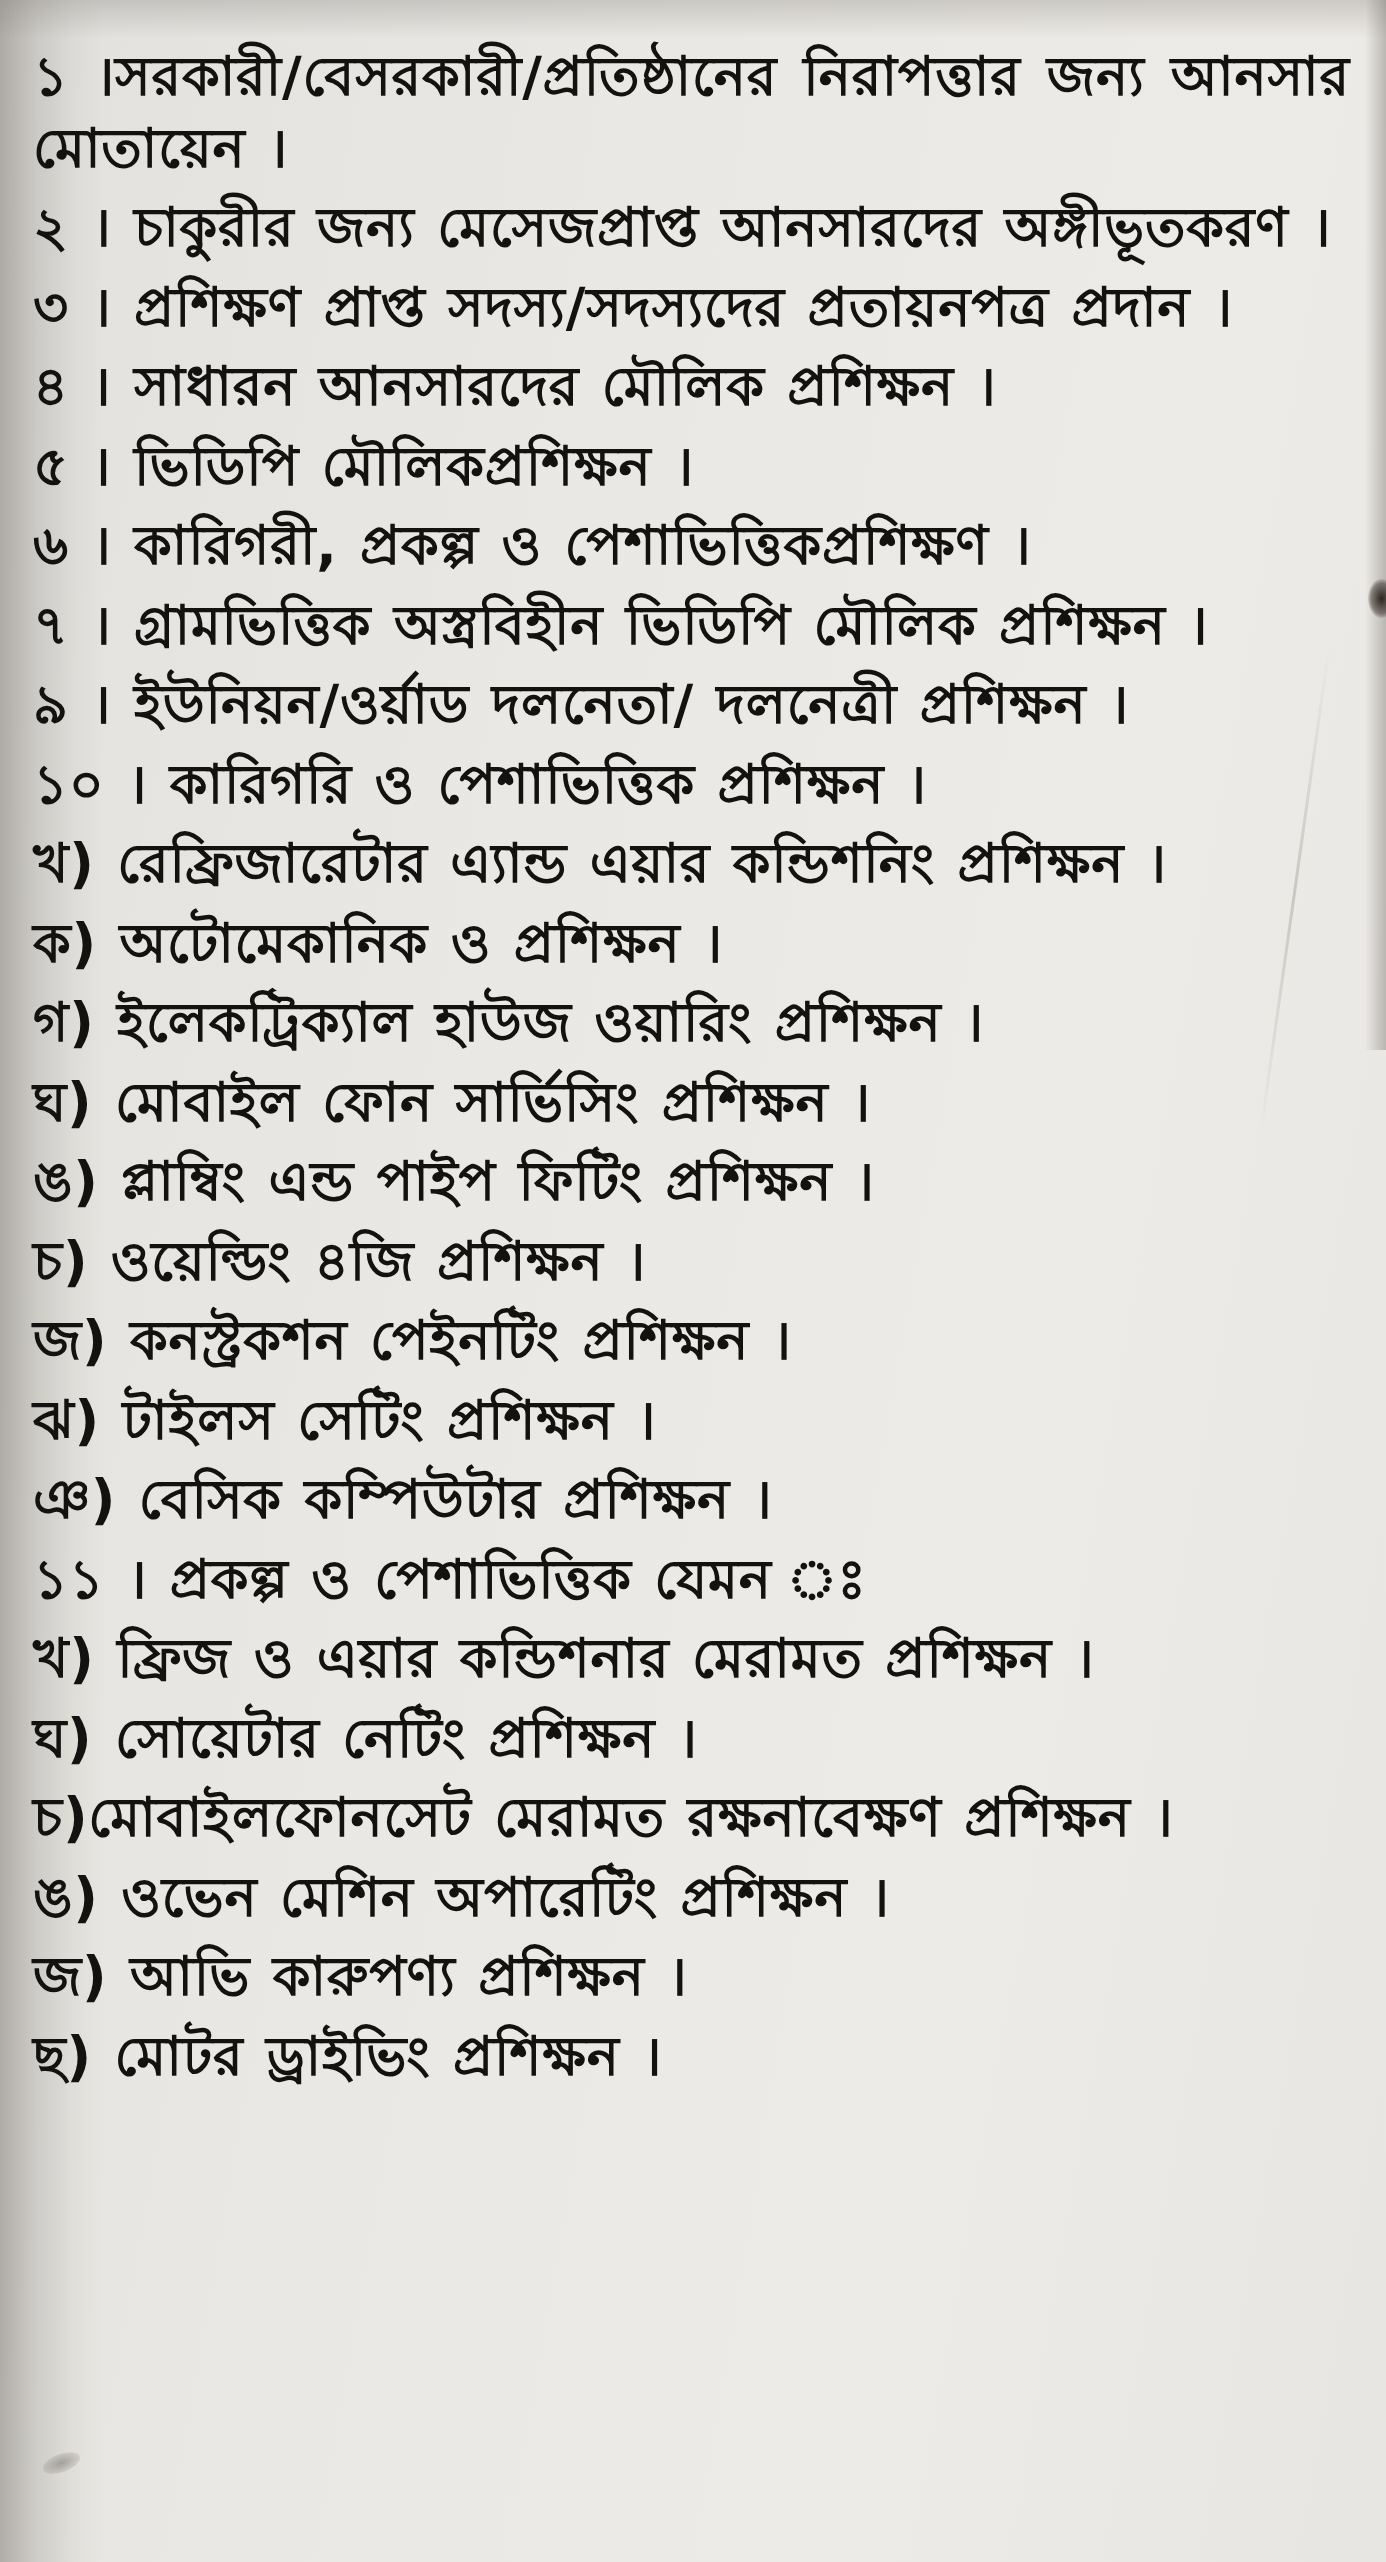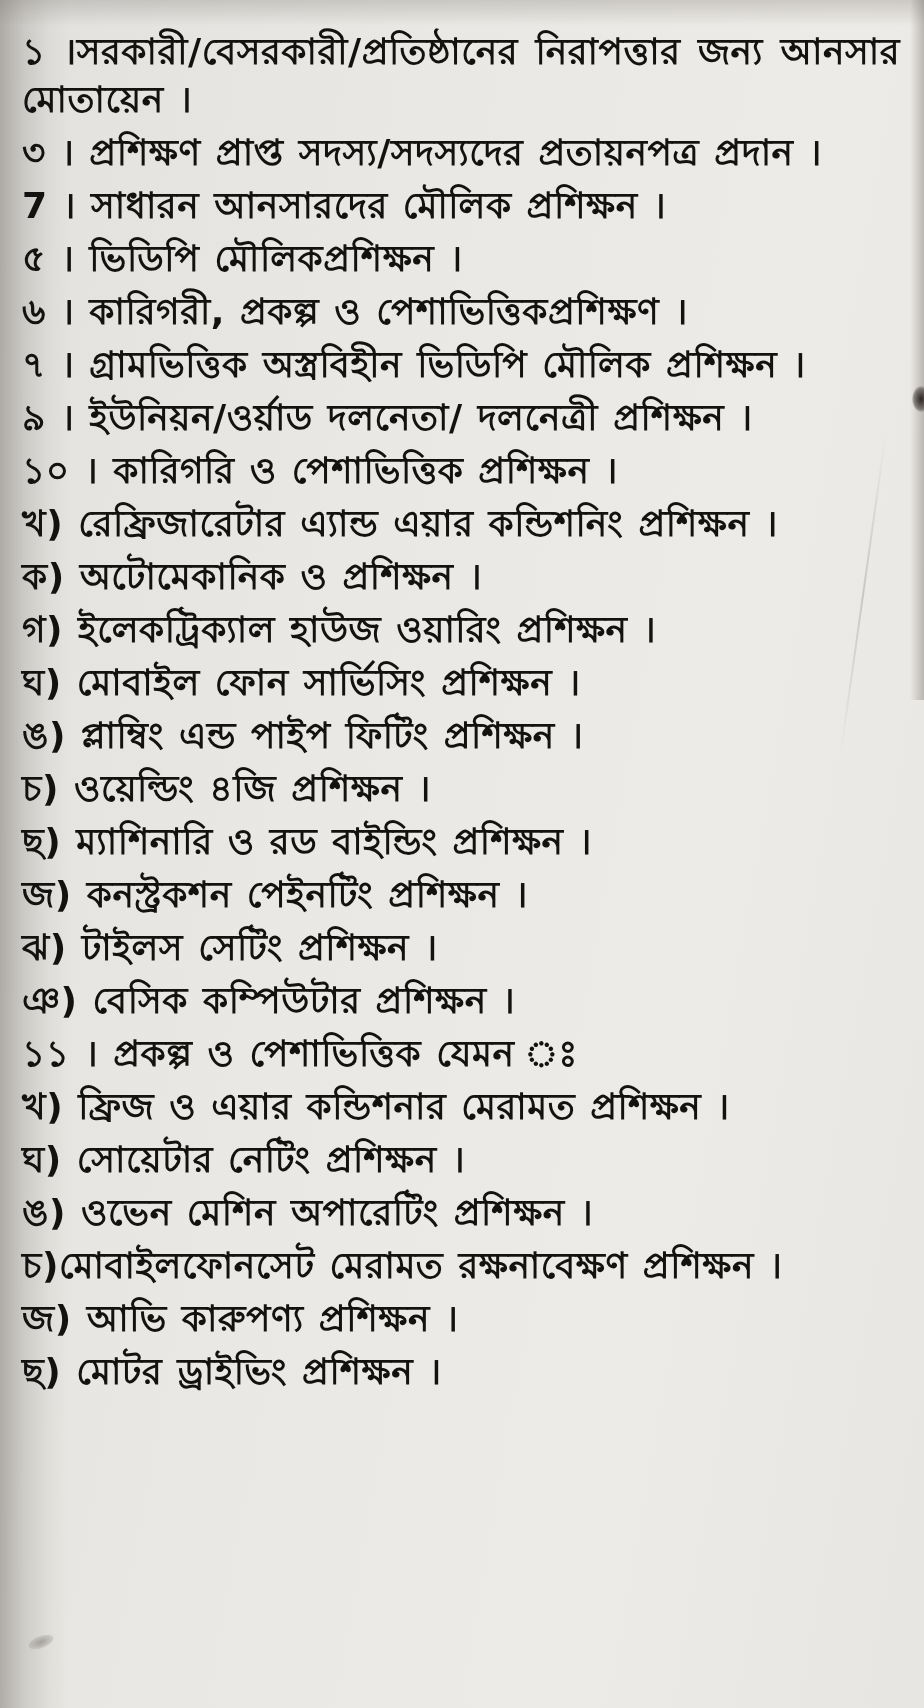--- a/index.html
+++ b/index.html
@@ -104,38 +104,38 @@
   <div class="edge-left"></div>
   <div class="edge-top"></div>
   <div class="edge-right"></div>
   <div class="blob-right"></div>
   <div class="crease"></div>
   <div class="smudge-bottom-left"></div>
 
   <div class="text-block">
 
   <p class="line">১ ।সরকারী/বেসরকারী/প্রতিষ্ঠানের নিরাপত্তার জন্য আনসার মোতায়েন ।</p>
+      <p class="line">২ । চাকুরীর জন্য মেসেজপ্রাপ্ত আনসারদের অঙ্গীভূতকরণ ।</p>
       <p class="line">৩ । প্রশিক্ষণ প্রাপ্ত সদস্য/সদস্যদের প্রতায়নপত্র প্রদান ।</p>
-      <p class="line">7 । সাধারন আনসারদের মৌলিক প্রশিক্ষন ।</p>
+      <p class="line">৪ । সাধারন আনসারদের মৌলিক প্রশিক্ষন ।</p>
       <p class="line">৫ । ভিডিপি মৌলিকপ্রশিক্ষন ।</p>
       <p class="line">৬ । কারিগরী, প্রকল্প ও পেশাভিত্তিকপ্রশিক্ষণ ।</p>
       <p class="line">৭ । গ্রামভিত্তিক অস্ত্রবিহীন ভিডিপি মৌলিক প্রশিক্ষন ।</p>
       <p class="line">৯ । ইউনিয়ন/ওর্য়াড দলনেতা/ দলনেত্রী প্রশিক্ষন ।</p>
       <p class="line">১০ । কারিগরি ও পেশাভিত্তিক প্রশিক্ষন ।</p>
       <p class="line">খ) রেফ্রিজারেটার এ্যান্ড এয়ার কন্ডিশনিং প্রশিক্ষন ।</p>
       <p class="line">ক) অটোমেকানিক ও প্রশিক্ষন ।</p>
       <p class="line">গ) ইলেকট্রিক্যাল হাউজ ওয়ারিং প্রশিক্ষন ।</p>
       <p class="line">ঘ) মোবাইল ফোন সার্ভিসিং প্রশিক্ষন ।</p>
       <p class="line">ঙ) প্লাম্বিং এন্ড পাইপ ফিটিং প্রশিক্ষন ।</p>
       <p class="line">চ) ওয়েল্ডিং ৪জি প্রশিক্ষন ।</p>
-      <p class="line">ছ) ম্যাশিনারি ও রড বাইন্ডিং প্রশিক্ষন ।</p>
       <p class="line">জ) কনস্ট্রকশন পেইনটিং প্রশিক্ষন ।</p>
       <p class="line">ঝ) টাইলস সেটিং প্রশিক্ষন ।</p>
       <p class="line">ঞ) বেসিক কম্পিউটার প্রশিক্ষন ।</p>
       <p class="line">১১ । প্রকল্প ও পেশাভিত্তিক যেমন ঃ</p>
       <p class="line">খ) ফ্রিজ ও এয়ার কন্ডিশনার মেরামত প্রশিক্ষন ।</p>
       <p class="line">ঘ) সোয়েটার নেটিং প্রশিক্ষন ।</p>
+      <p class="line">চ)মোবাইলফোনসেট মেরামত রক্ষনাবেক্ষণ প্রশিক্ষন ।</p>
       <p class="line">ঙ) ওভেন মেশিন অপারেটিং প্রশিক্ষন ।</p>
-      <p class="line">চ)মোবাইলফোনসেট মেরামত রক্ষনাবেক্ষণ প্রশিক্ষন ।</p>
       <p class="line">জ) আভি কারুপণ্য প্রশিক্ষন ।</p>
       <p class="line">ছ) মোটর ড্রাইভিং প্রশিক্ষন ।</p>
     </div>
 </div>
 
 </body></html>

